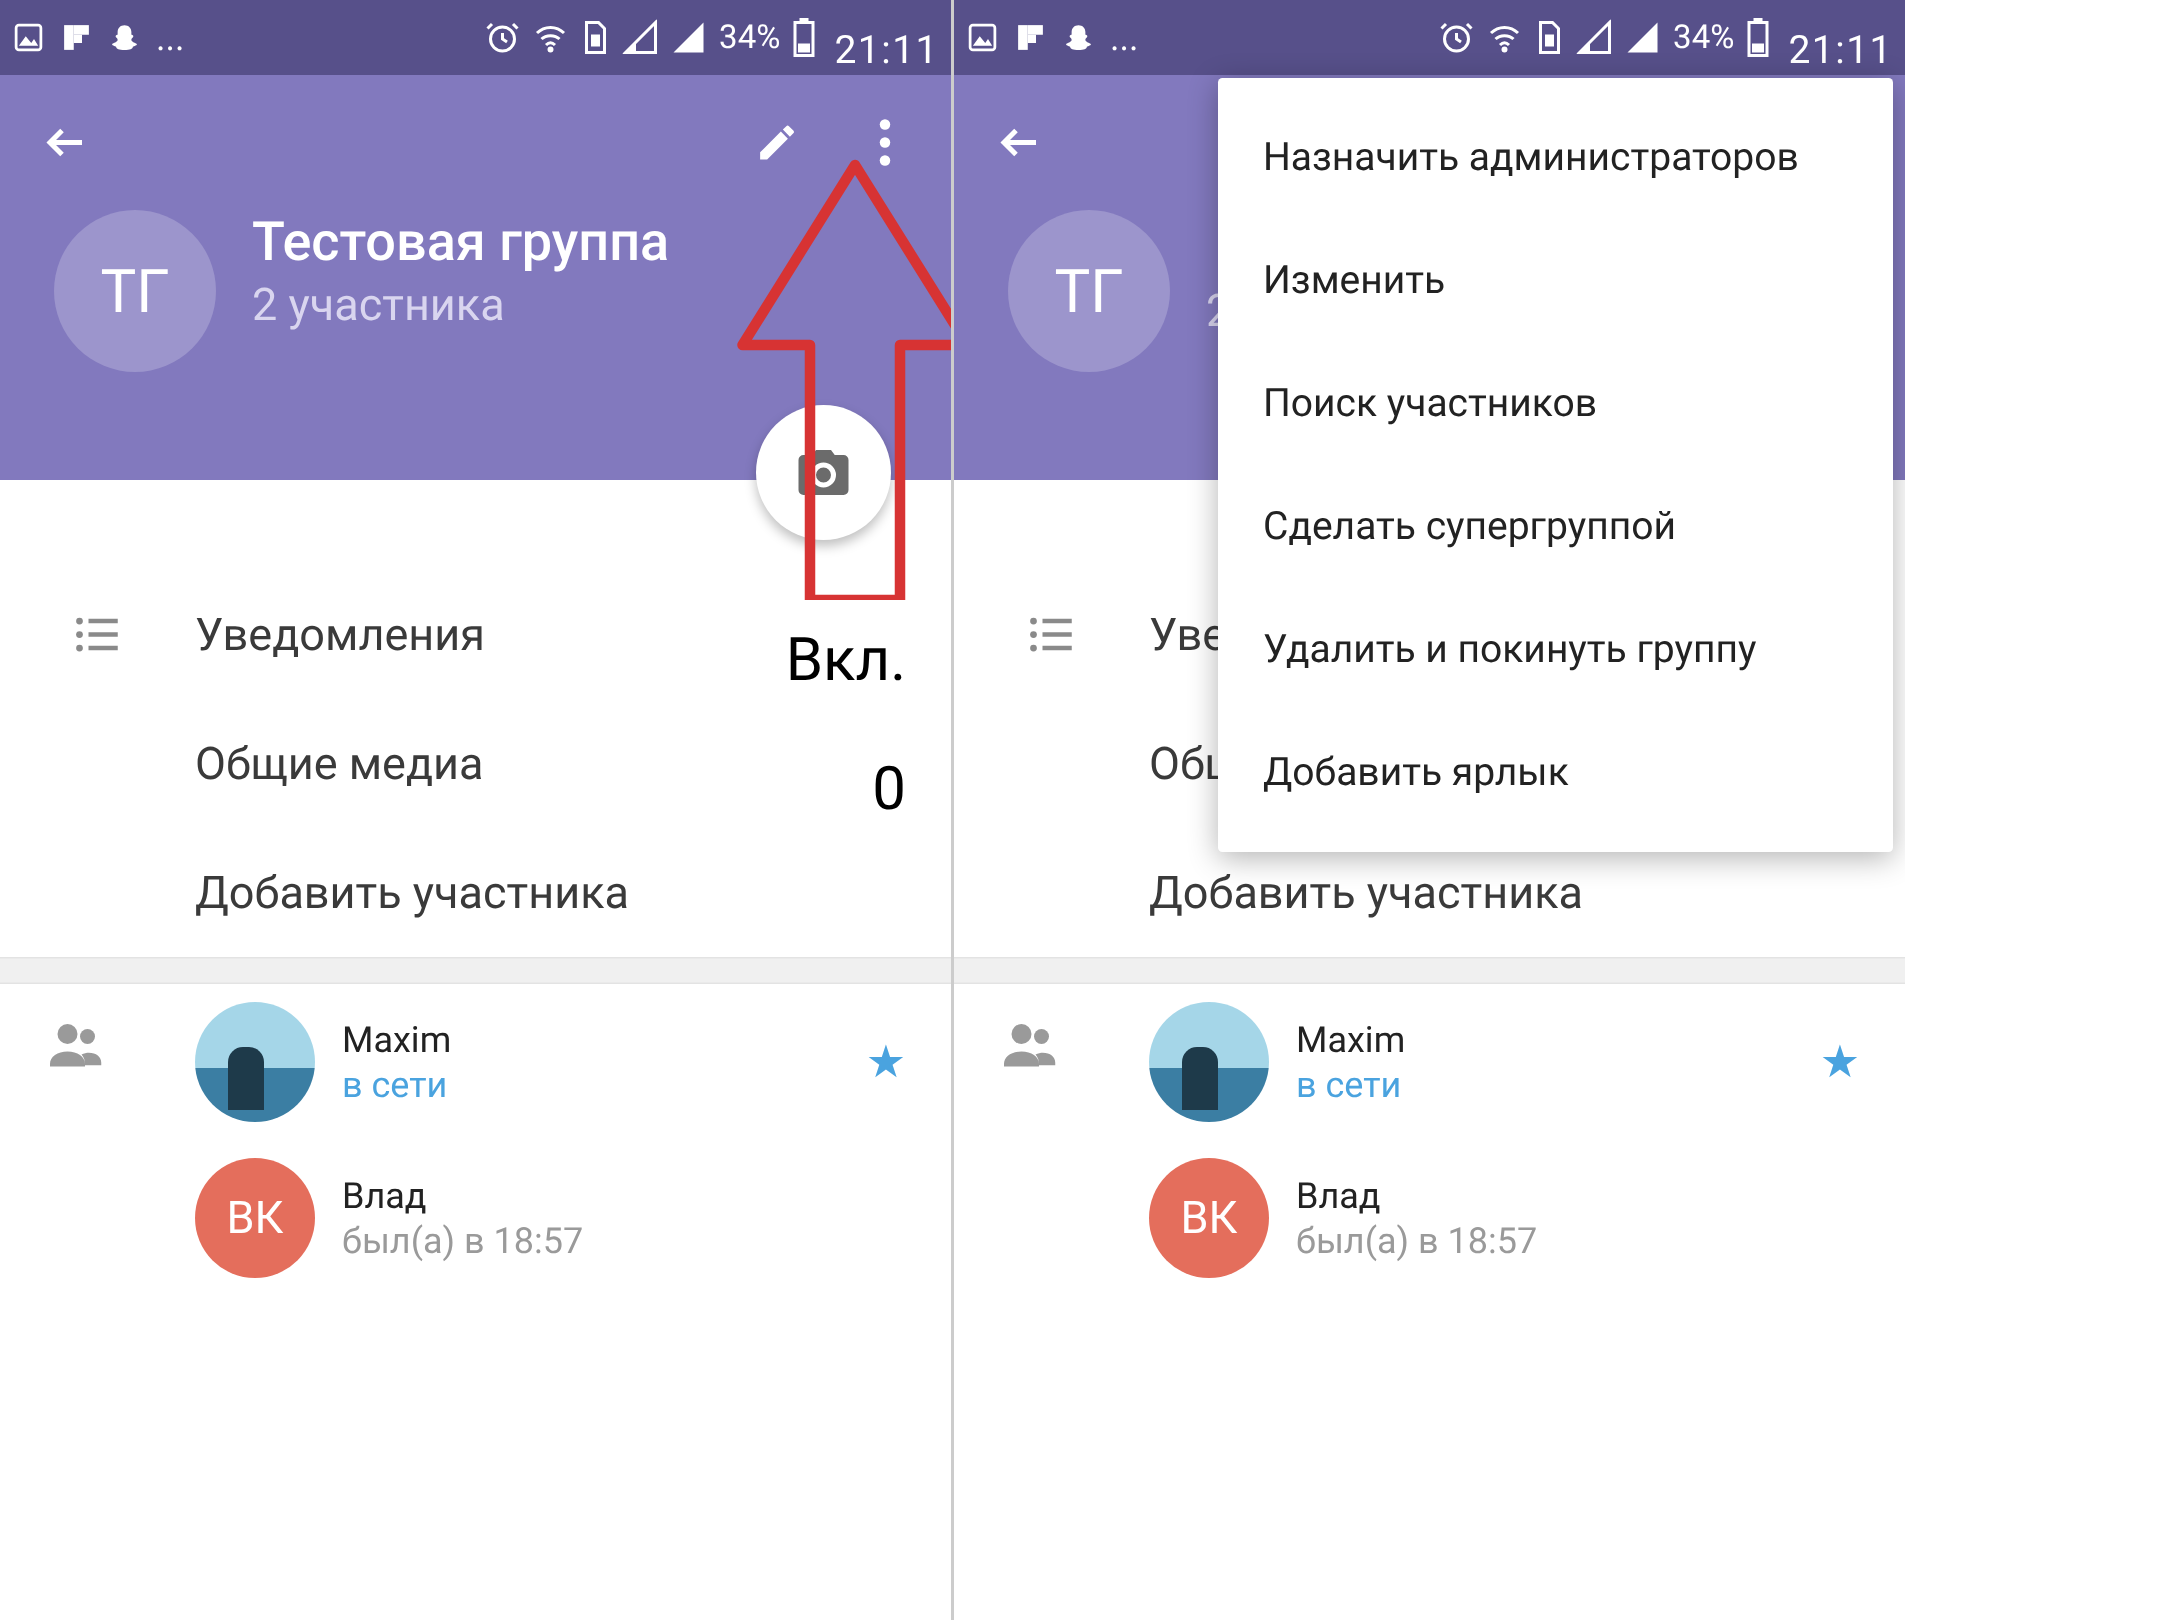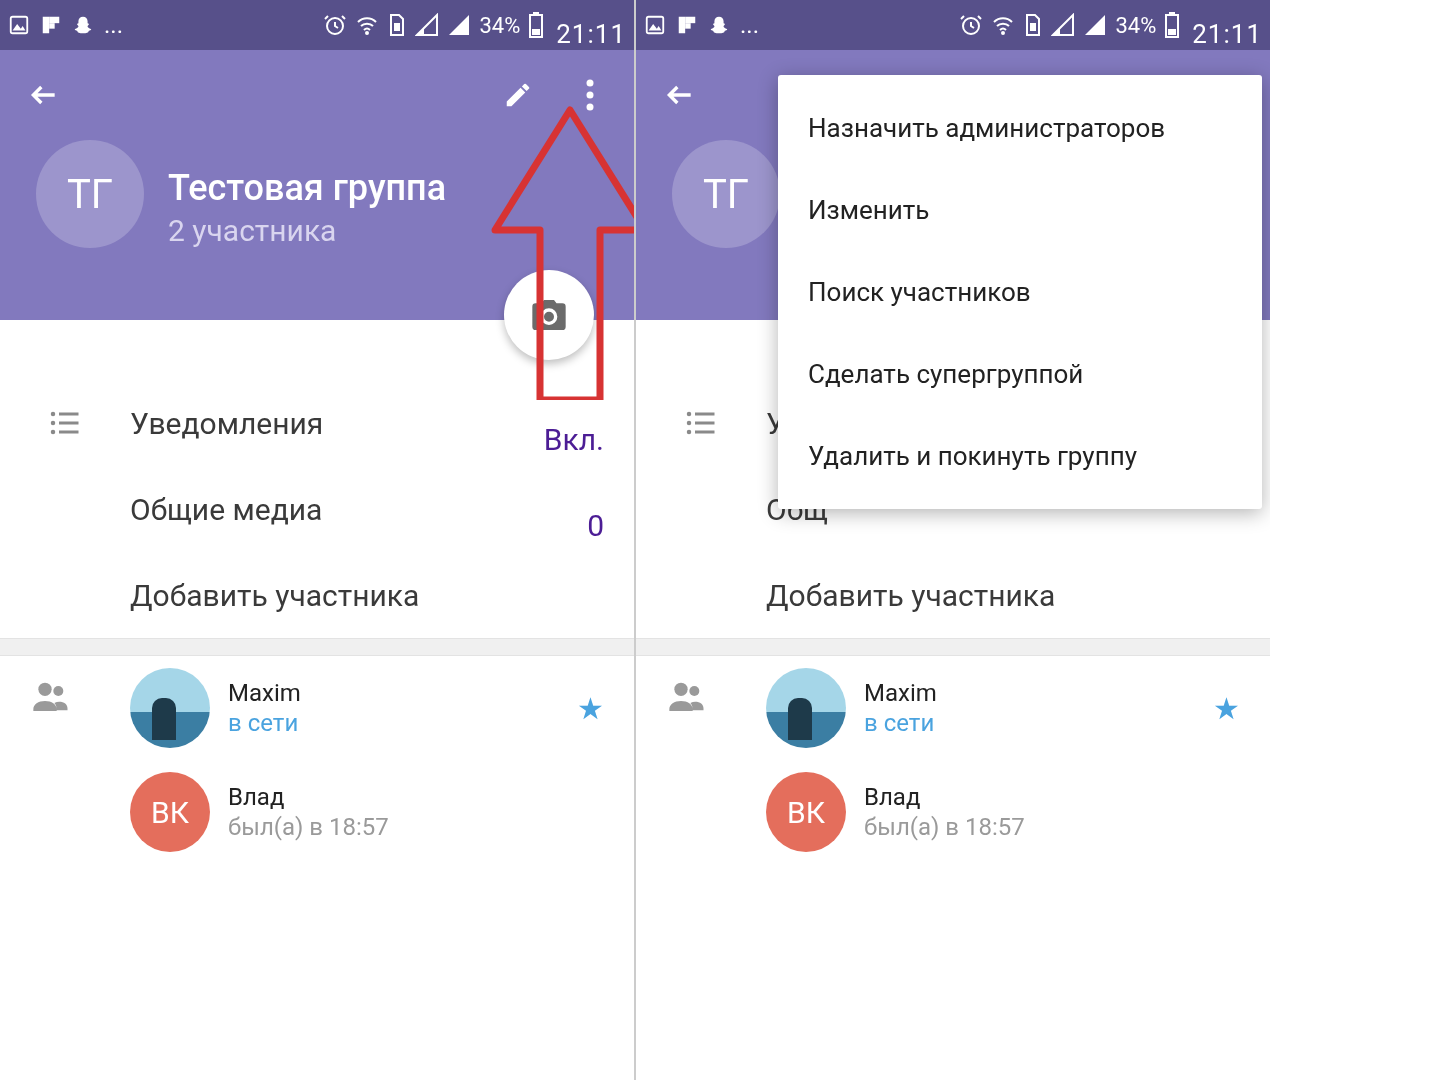--- a/index.html
+++ b/index.html
@@ -57,21 +57,21 @@
   }
   .back-arrow, .edit-btn, .more-btn {
     width: 48px; height: 48px;
     display: flex; align-items: center; justify-content: center;
     cursor: pointer;
   }
   .edit-btn { margin-left: auto; }
   .more-btn { margin-left: 24px; }
   .header-info {
     display: flex;
-    align-items: flex-end;
+    align-items: flex-start;
     padding-left: 36px;
   }
   .avatar-group {
     width: 108px; height: 108px;
     border-radius: 50%;
     background: #9c95cc;
     color: #fff;
     display: flex; align-items: center; justify-content: center;
     font-size: 40px;
     font-weight: 400;
@@ -104,21 +104,21 @@
   }
   .row .left-icon {
     position: absolute;
     left: 30px;
     width: 70px;
     display: flex;
     justify-content: center;
     color: #8a8a8a;
   }
   .row .label { flex: 1; }
-  .row .value { color: #4c1d95; font-size: 30px; margin-top: 32px; }
+  .row .value { color: #000000; font-size: 40px; margin-top: 32px; }
   .spacer { height: 60px; }
   .gap-row { height: 18px; background: #f0f0f0; border-top:1px solid #e3e3e3; border-bottom:1px solid #e3e3e3;}
 
   
   .member-row {
     display: flex;
     align-items: center;
     padding: 12px 30px 12px 130px;
     position: relative;
   }
@@ -155,23 +155,23 @@
   
   .arrow-annotation {
     position: absolute;
     pointer-events: none;
     z-index: 50;
   }
 
   
   .menu-popup {
     position: absolute;
-    top: 75px;
+    top: 52px;
     right: 8px;
-    width: 484px;
+    width: 450px;
     background: #fff;
     box-shadow: 0 4px 20px rgba(0,0,0,0.3);
     border-radius: 3px;
     padding: 12px 0;
     z-index: 100;
   }
   .menu-item {
     padding: 26px 30px;
     font-size: 26px;
     color: #222;
@@ -471,16 +471,17 @@
       </div>
     </div>
   </div>
 
   <div class="menu-popup">
     <div class="menu-item">Назначить администраторов</div>
     <div class="menu-item">Изменить</div>
     <div class="menu-item">Поиск участников</div>
     <div class="menu-item">Сделать супергруппой</div>
     <div class="menu-item">Удалить и покинуть группу</div>
+    <div class="menu-item">Добавить ярлык</div>
   </div>
 </div>
 
 <div class="right-fill"></div>
 
 </body></html>

